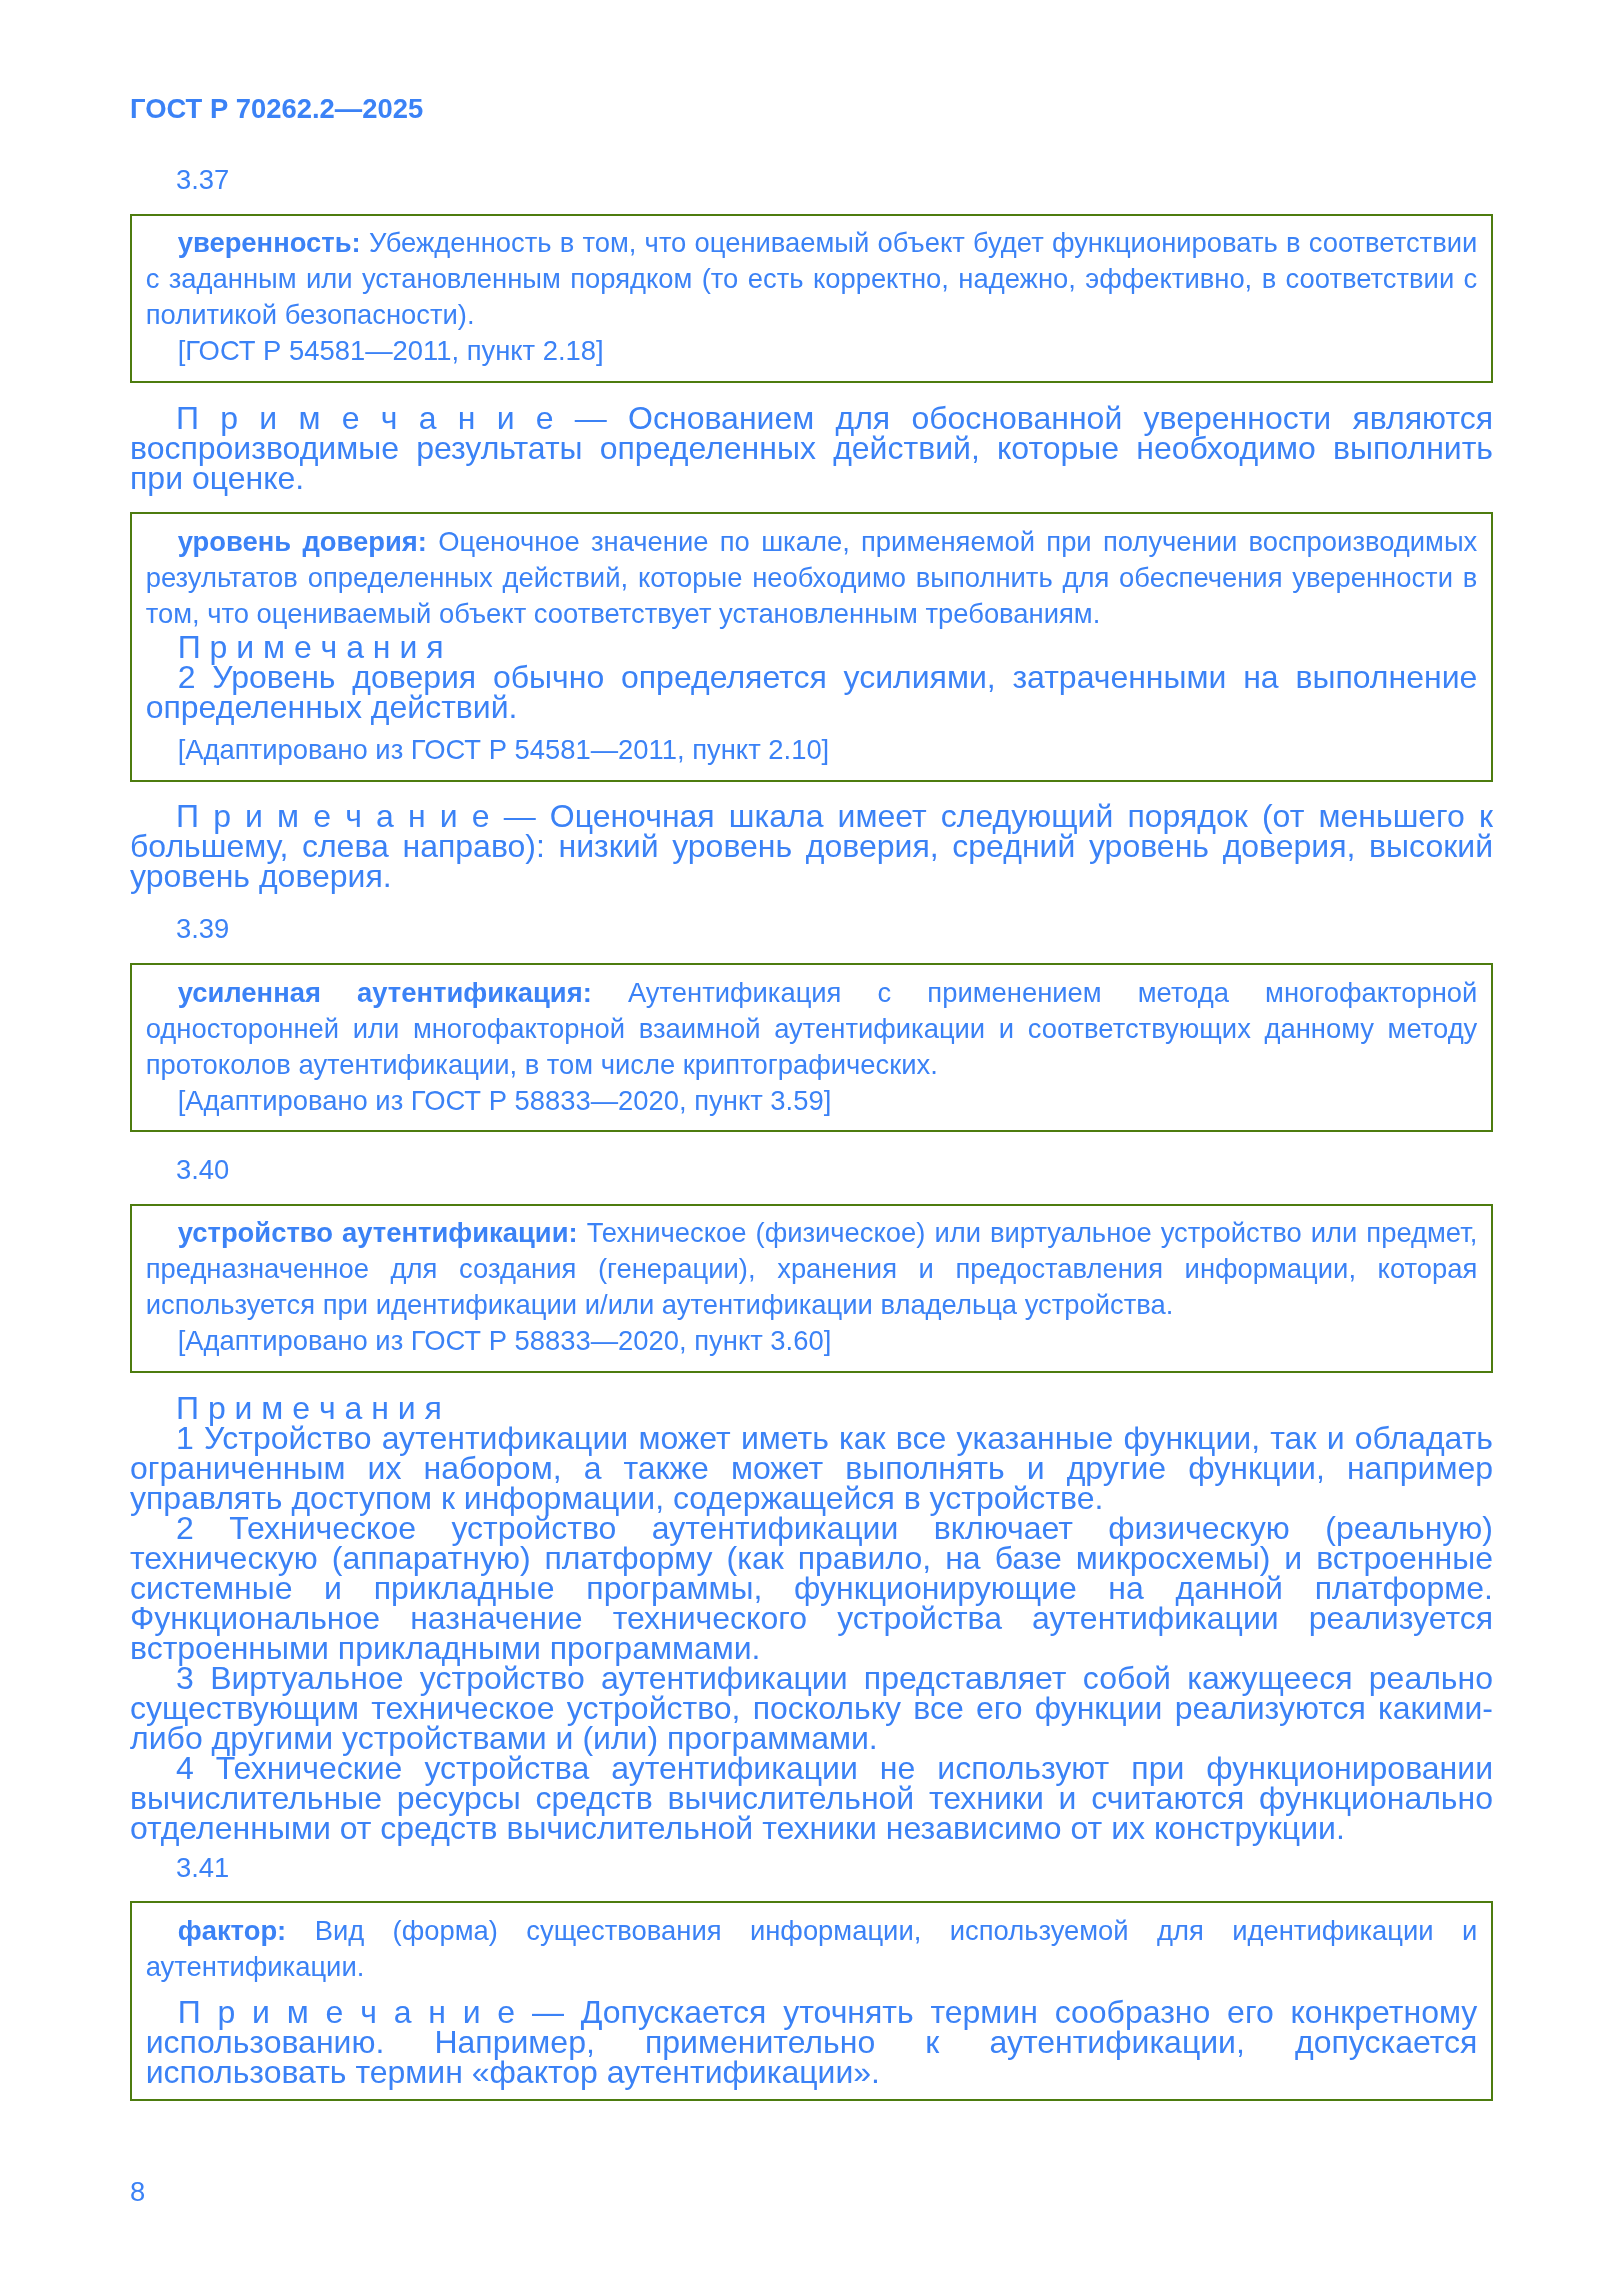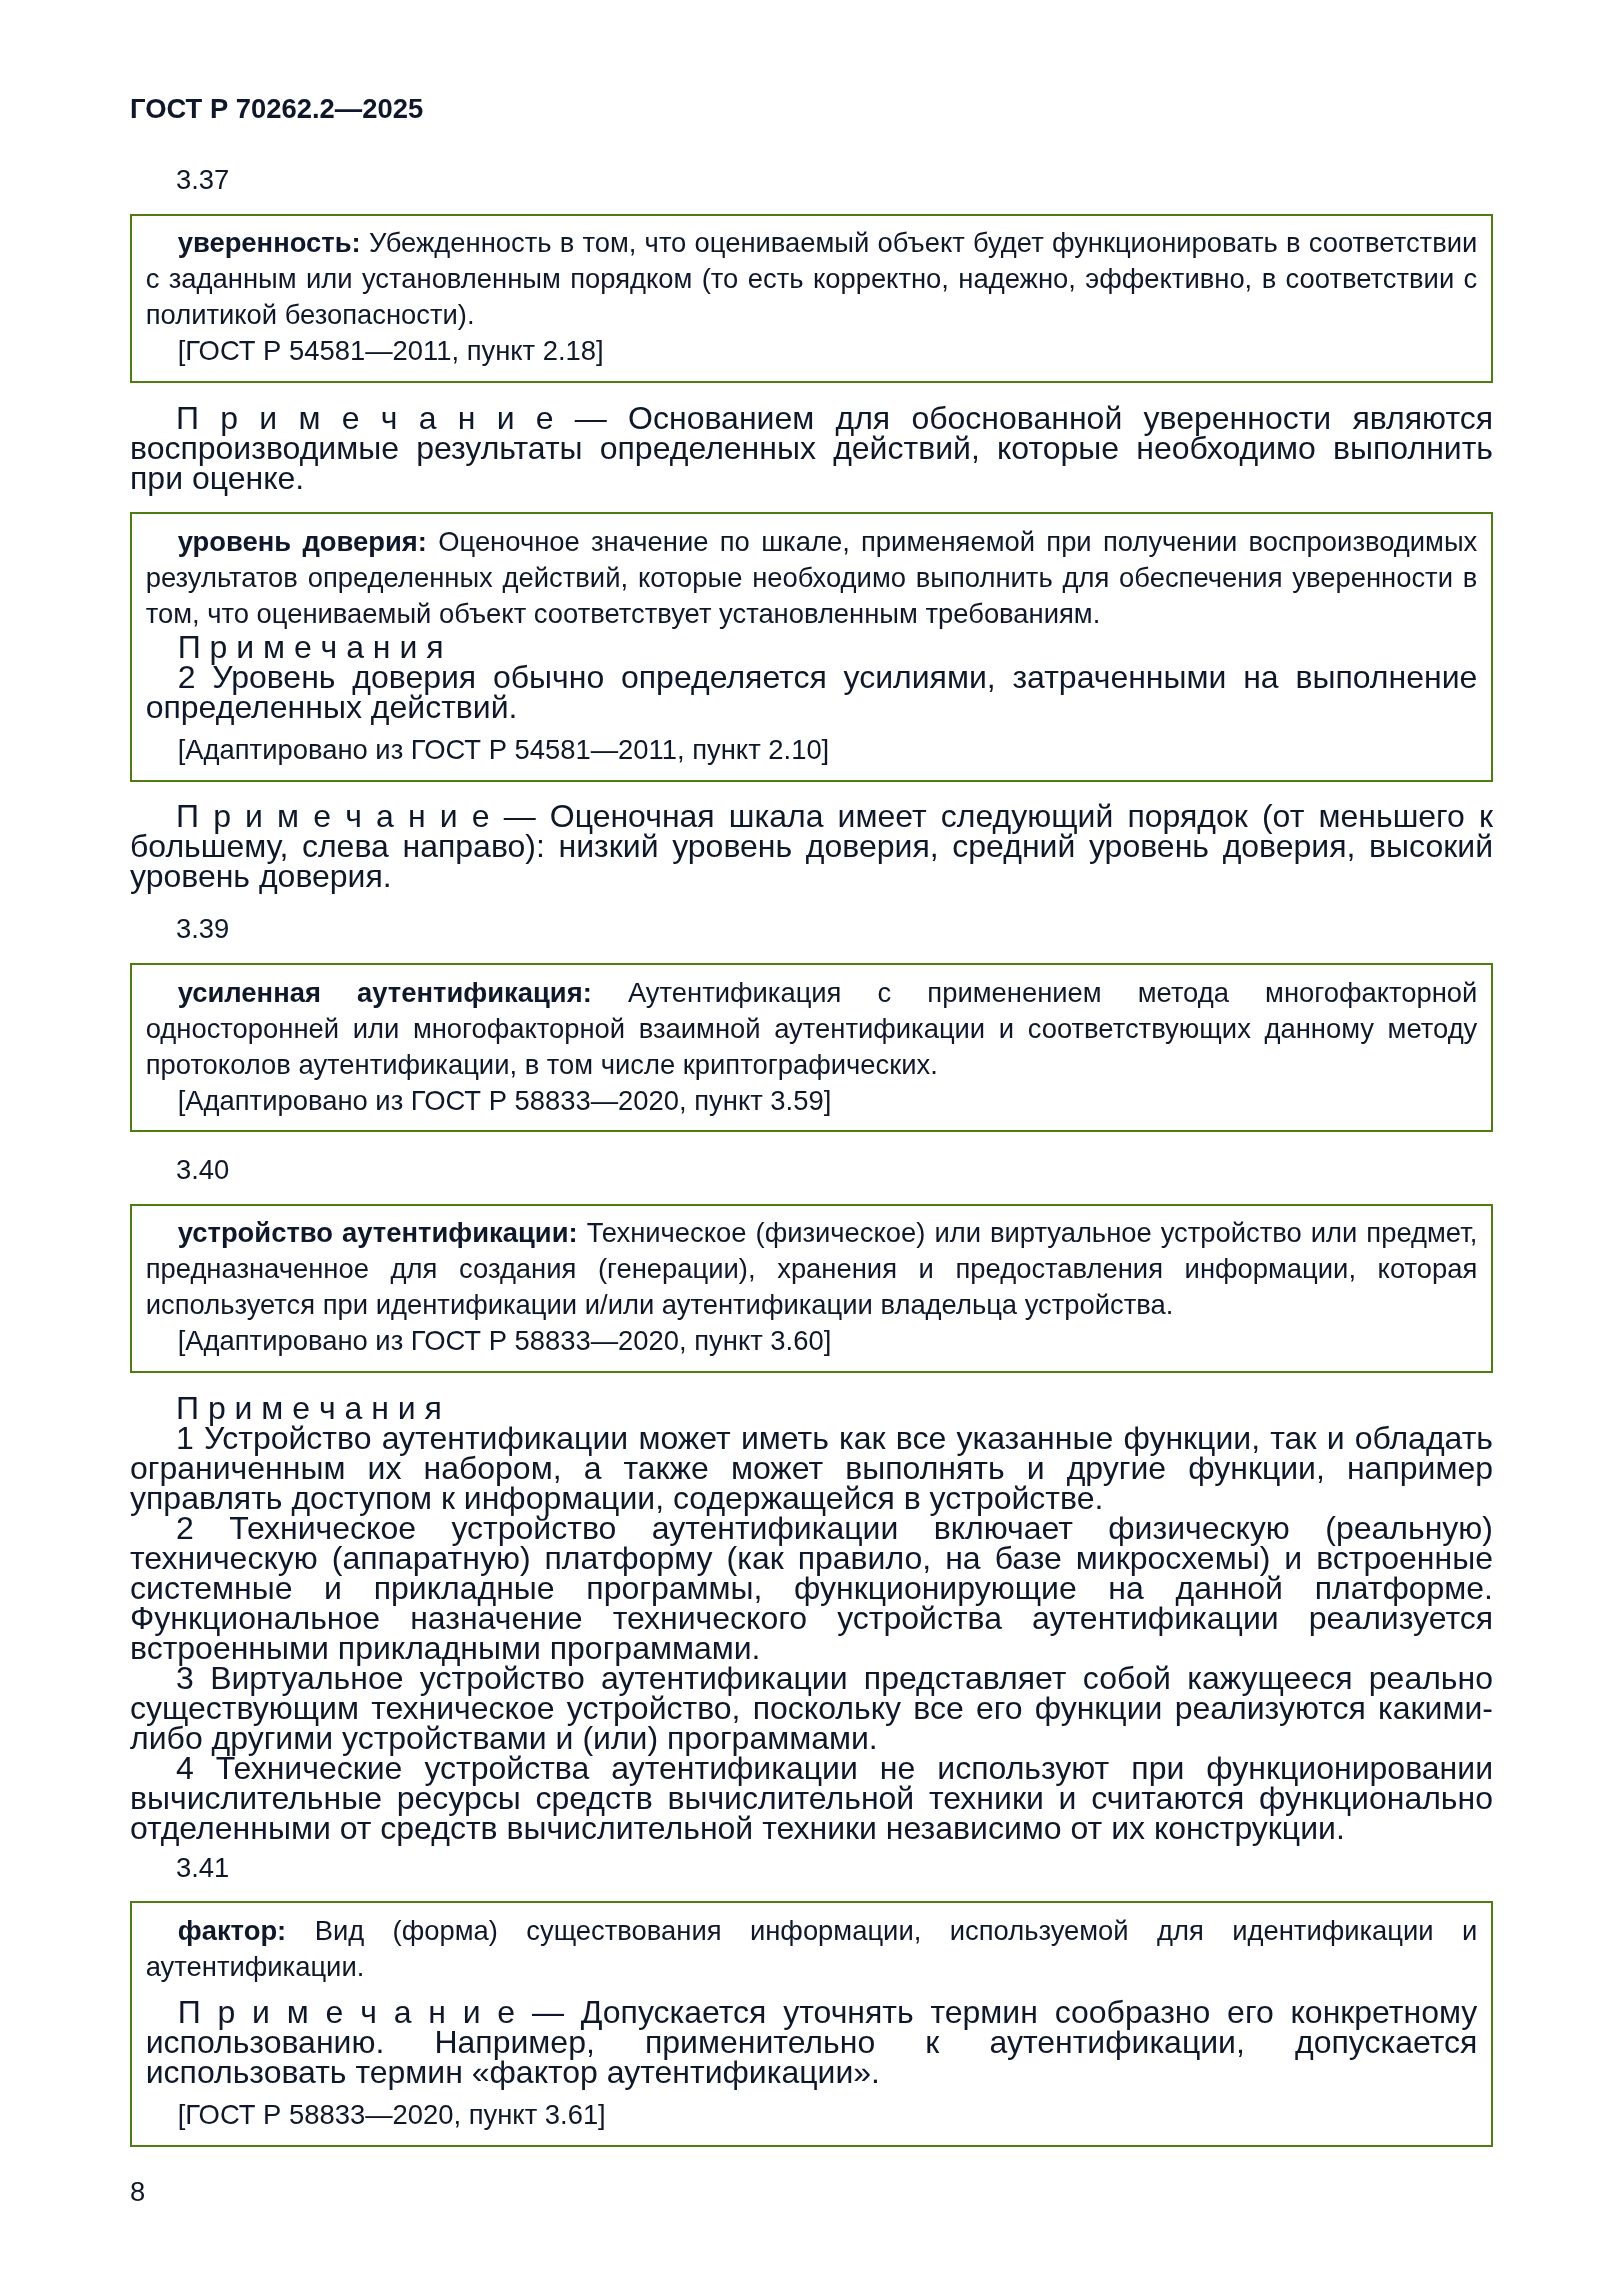--- a/index.html
+++ b/index.html
@@ -2,21 +2,21 @@
 <html lang="ru"><head>
 <meta charset="utf-8">
 <style>
   * { margin: 0; padding: 0; box-sizing: border-box; }
   html, body { background: #ffffff; }
   .page {
     position: relative;
     width: 1621px;
     height: 2261px;
     background: #ffffff;
-    color: #0f172a;
+    color: #3b82f6;
     font-family: "Liberation Sans", "DejaVu Sans", sans-serif;
     overflow: hidden;
   }
   .content {
     position: absolute;
     left: 130px;
     right: 128px;
     top: 91px;
   }
   .doc-header {
@@ -114,20 +114,19 @@
       <p class="note-sm nb-item">1  Устройство аутентификации может иметь как все указанные функции, так и обладать ограниченным их набором, а также может выполнять и другие функции, например управлять доступом к информации, содержащейся в устройстве.</p>
       <p class="note-sm nb-item">2  Техническое устройство аутентификации включает физическую (реальную) техническую (аппаратную) платформу (как правило, на базе микросхемы) и встроенные системные и прикладные программы, функционирующие на данной платформе. Функциональное назначение технического устройства аутентификации реализуется встроенными прикладными программами.</p>
       <p class="note-sm nb-item">3  Виртуальное устройство аутентификации представляет собой кажущееся реально существующим техническое устройство, поскольку все его функции реализуются какими-либо другими устройствами и (или) программами.</p>
       <p class="note-sm nb-item">4  Технические устройства аутентификации не используют при функционировании вычислительные ресурсы средств вычислительной техники и считаются функционально отделенными от средств вычислительной техники независимо от их конструкции.</p>
     </div>
 
     <p class="term-number">3.41</p>
     <div class="def-box">
       <p class="def"><b>фактор:</b> <span>Вид (форма) существования информации, используемой для идентификации и аутентификации.</span></p>
       <p class="note-sm inner-note"><span>П р и м е ч а н и е</span> <span>— Допускается уточнять термин сообразно его конкретному использованию. Например, применительно к аутентификации, допускается использовать термин «фактор аутентификации».</span></p>
-      <p class="source gap-top">[ГОСТ Р 58833—2020, пункт 3.61]</p>
     </div>
 
   </div>
 
   <div class="page-number">8</div>
 </div>
 
 
 </body></html>

